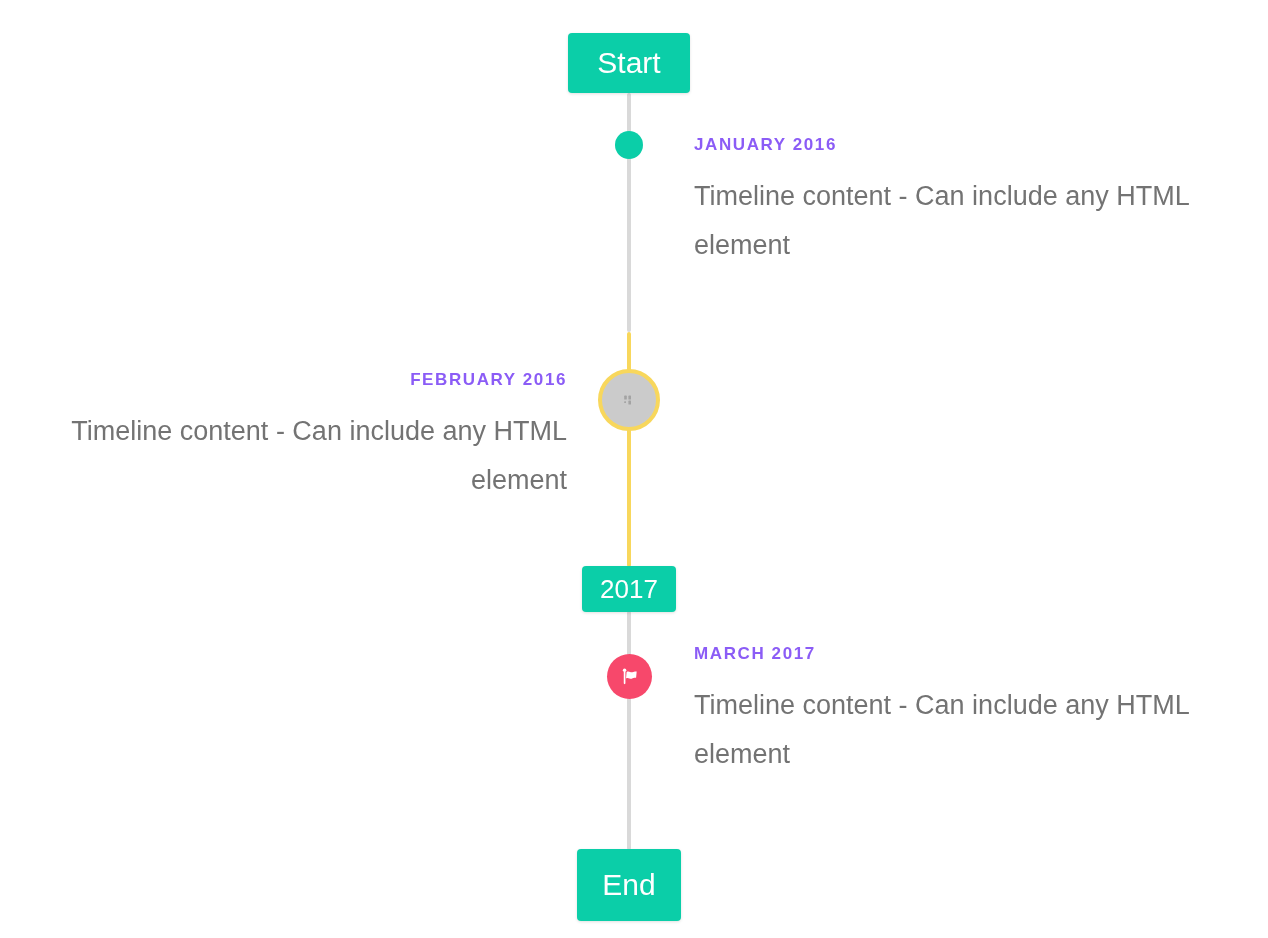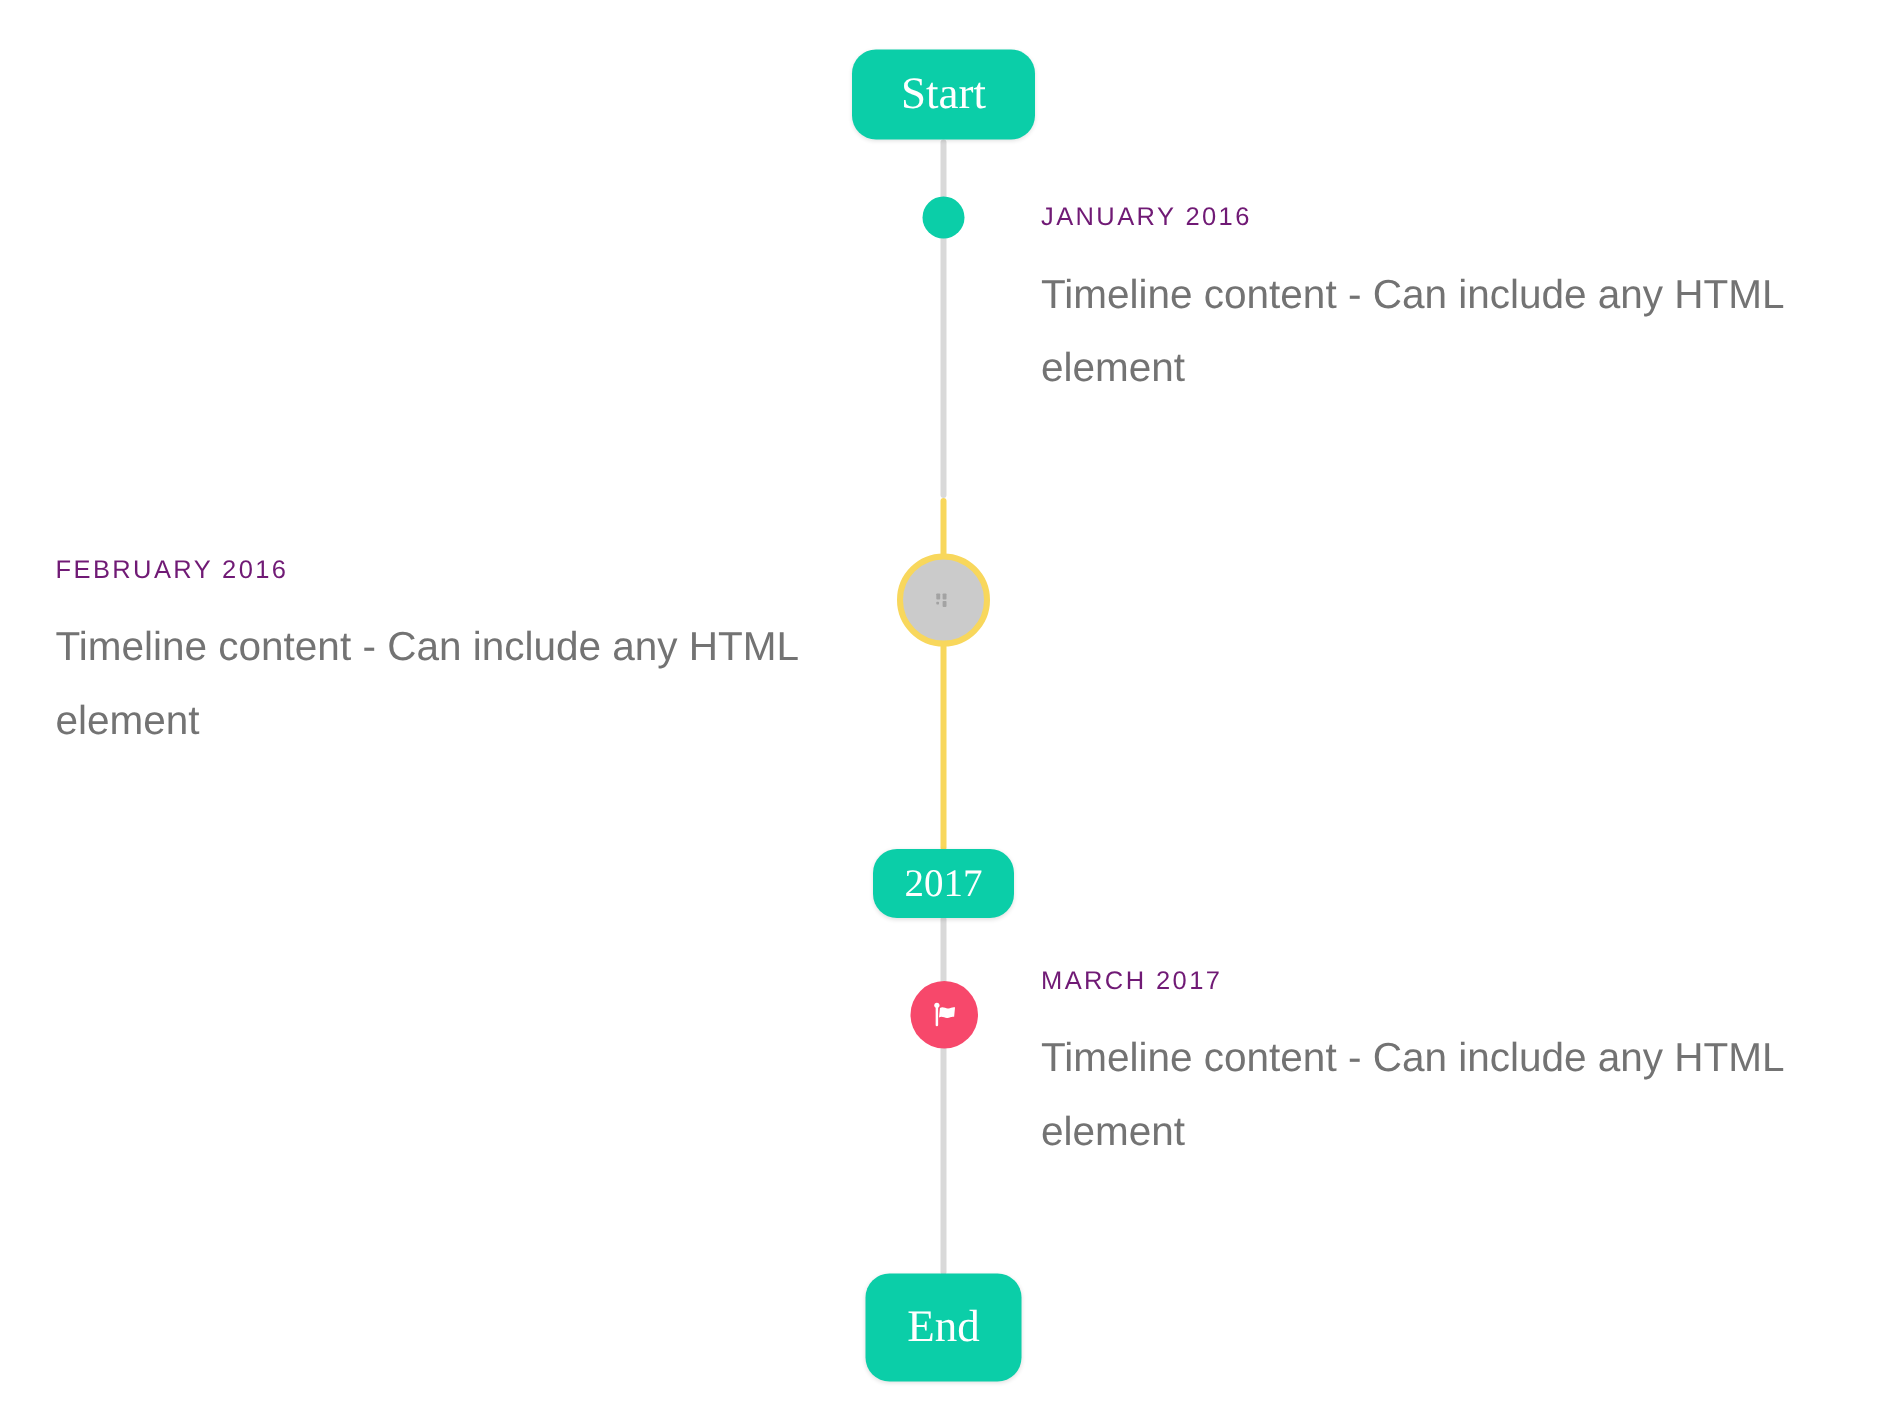--- a/index.html
+++ b/index.html
@@ -21,24 +21,24 @@
   .line-yellow      { top: 332px; height: 235px; background: #f8d75c; }
   .line-gray-bottom { top: 611px; height: 239px; background: #d9d9d9; }
 
   
   .period-btn {
     position: absolute;
     display: flex; align-items: center; justify-content: center;
     background: #0bcea8;
     color: #ffffff;
     border: none;
-    border-radius: 16px;
+    border-radius: 4px;
     box-shadow: 0 1px 3px rgba(0,0,0,0.12);
     cursor: pointer;
-    font-family: Liberation Serif, serif;
+    font-family: Liberation Sans, sans-serif;
   }
   .btn-start { left: 568px; top: 33px;  width: 122px; height: 60px; font-size: 30px; }
   .btn-end   { left: 577px; top: 849px; width: 104px; height: 72px; font-size: 30px; }
   .badge-year{ left: 582px; top: 566px; width: 94px;  height: 46px; font-size: 26px; }
 
   
   .marker { position: absolute; border-radius: 50%; }
   .marker-dot {
     left: 615px; top: 131px; width: 28px; height: 28px;
     background: #0bcea8;
@@ -52,30 +52,30 @@
   .marker-flag {
     left: 607px; top: 654px; width: 45px; height: 45px;
     background: #f7486b;
     display: flex; align-items: center; justify-content: center;
   }
   .marker-flag svg { width: 22px; height: 22px; }
 
   
   .item-block { position: absolute; width: 530px; }
   .item-right { text-align: left; }
-  .item-left  { text-align: left; }
+  .item-left  { text-align: right; }
   .block-jan { left: 694px; top: 135px; }
   .block-feb { right: 701px; top: 370px; }
   .block-mar { left: 694px; top: 644px; }
 
   .item-title {
     font-size: 17px;
-    font-weight: 400;
+    font-weight: 700;
     letter-spacing: 1.6px;
-    color: #701a75;
+    color: #8b5cf6;
     line-height: 20px;
     text-transform: uppercase;
   }
   .item-content {
     margin-top: 17px;
     font-size: 27px;
     font-weight: 400;
     color: #737373;
     line-height: 49px;
   }

